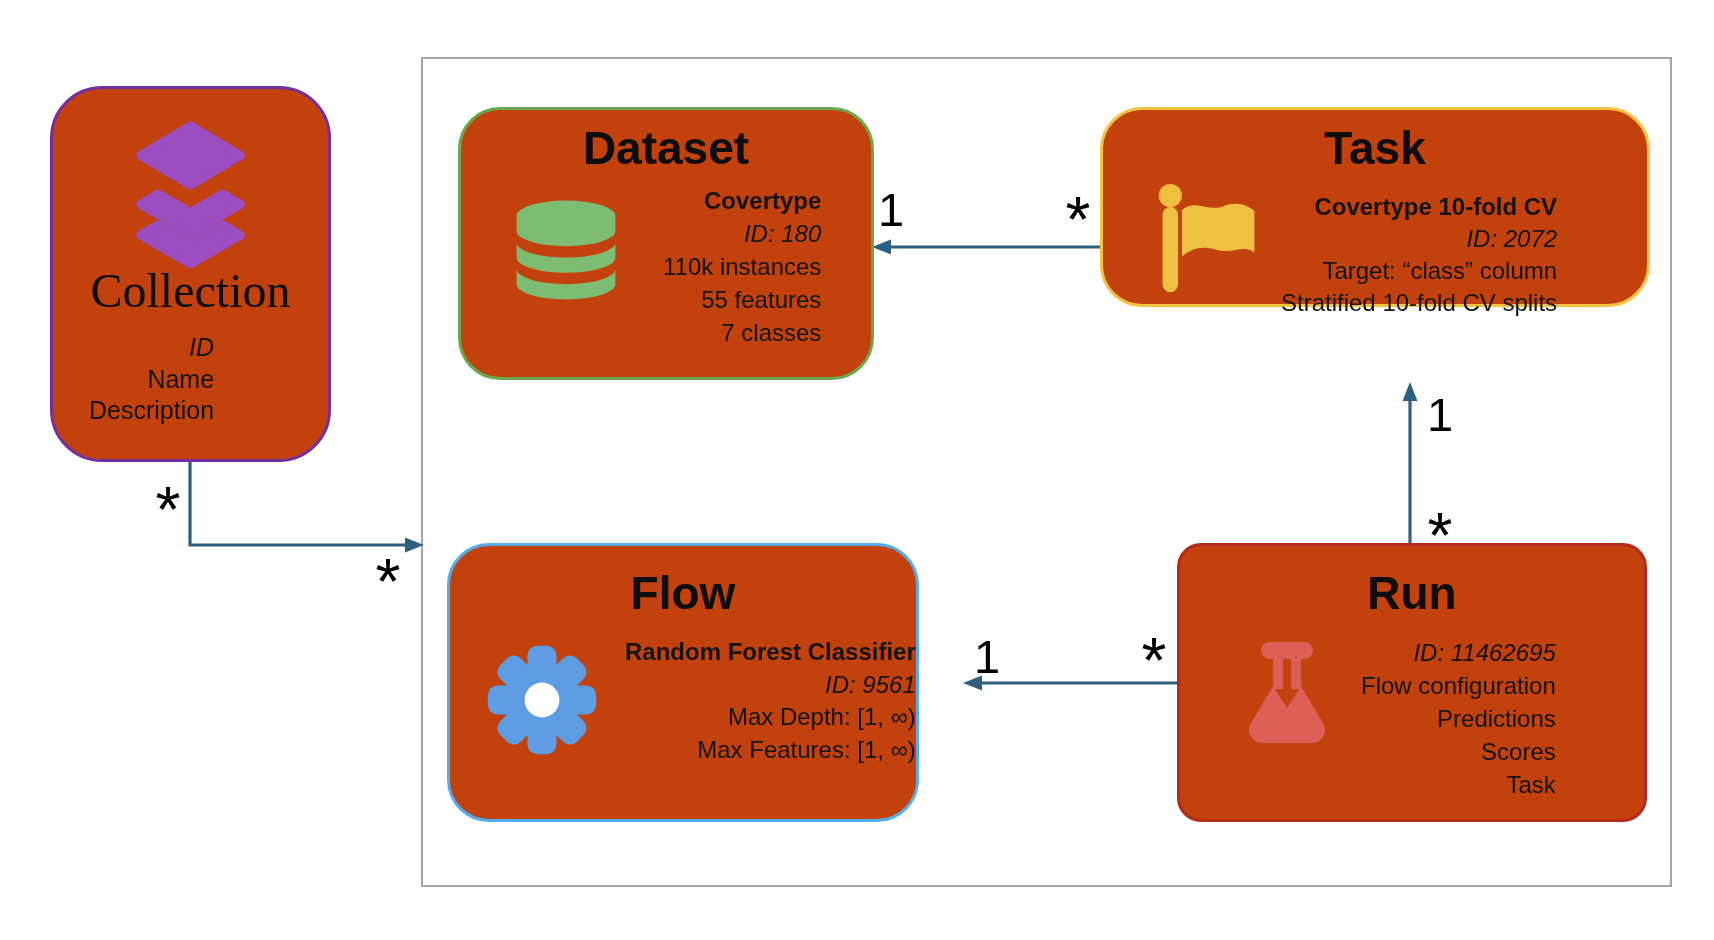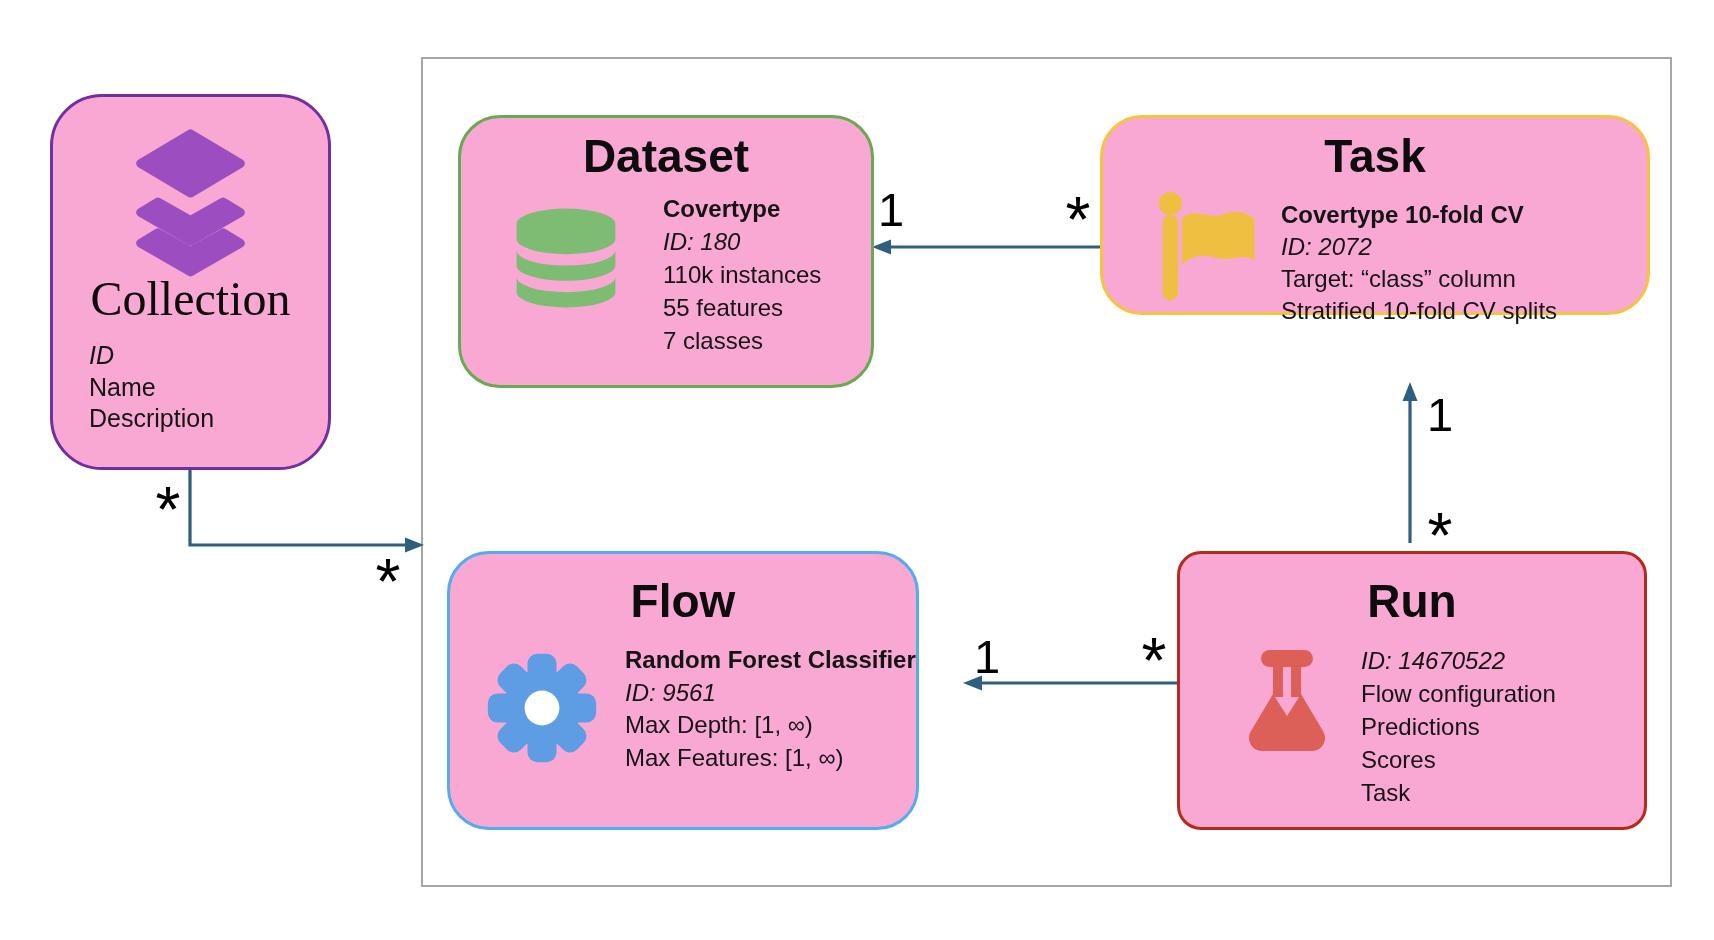--- a/index.html
+++ b/index.html
@@ -6,21 +6,21 @@
   #canvas{position:relative;width:1714px;height:940px;background:#ffffff;overflow:hidden;
           font-family:"Liberation Sans", sans-serif;color:#141414;}
 
   .frame{position:absolute;left:421px;top:57px;width:1251px;height:830px;
          border:2.5px solid var(--frame-border);box-sizing:border-box;background:transparent;z-index:0;}
 
   #edges{position:absolute;left:0;top:0;width:1714px;height:940px;z-index:1;pointer-events:none;}
   .edge-line{stroke:var(--arrow);stroke-width:3.2;fill:none;}
   .edge-head{fill:var(--arrow);stroke:none;}
 
-  .node{position:absolute;background:#f9a8d4;box-sizing:border-box;z-index:2;margin-top:8px;}
+  .node{position:absolute;background:#c2410c;box-sizing:border-box;z-index:2;}
   .collection{left:50px;top:86px;width:281px;height:376px;border:3.5px solid var(--collection-border);border-radius:52px;}
   .dataset{left:458px;top:107px;width:416px;height:273px;border:3.5px solid var(--dataset-border);border-radius:42px;}
   .task{left:1100px;top:107px;width:550px;height:200px;border:3.5px solid var(--task-border);border-radius:42px;}
   .flow{left:447px;top:543px;width:472px;height:279px;border:3.5px solid var(--flow-border);border-radius:42px;}
   .run{left:1177px;top:543px;width:470px;height:279px;border:3.5px solid var(--run-border);border-radius:24px;}
 
   .node-title{position:absolute;left:0;right:0;text-align:center;font-weight:bold;font-size:46px;
               line-height:1;color:#0d0d0d;white-space:nowrap;}
   .dataset .node-title,.task .node-title{top:15px;}
   .flow .node-title,.run .node-title{top:24px;}
@@ -28,21 +28,21 @@
                     font-size:48px;line-height:1;color:#0d0d0d;white-space:nowrap;font-family:Liberation Serif, serif;}
 
   .icon{position:absolute;display:block;}
   .icon svg{width:100%;height:100%;display:block;overflow:visible;}
   .collection .icon{left:65px;top:27px;width:145px;height:150px;color:var(--collection-icon);}
   .dataset .icon{left:48px;top:80px;width:114px;height:120px;color:var(--dataset-icon);}
   .task .icon{left:47px;top:70px;width:116px;height:118px;color:var(--task-icon);}
   .flow .icon{left:34px;top:91px;width:116px;height:126px;color:var(--flow-icon);}
   .run .icon{left:57px;top:94px;width:100px;height:120px;color:var(--run-icon);}
 
-  .node-lines{position:absolute;font-size:24px;line-height:33px;white-space:nowrap;}
+  .node-lines{position:absolute;font-size:24px;line-height:33px;white-space:nowrap;text-align:right;}
   .dataset .node-lines{left:202px;top:74px;}
   .task .node-lines{left:178px;top:81px;line-height:32px;}
   .flow .node-lines{left:175px;top:90px;line-height:32.5px;}
   .run .node-lines{left:181px;top:90px;}
   .collection .node-lines{left:36px;top:243px;line-height:31.5px;font-size:25px;}
   .b{font-weight:bold;}
   .i{font-style:italic;}
 
   .edge-label{position:absolute;z-index:3;color:#000;white-space:nowrap;}
   .one{font-size:47px;line-height:47px;font-weight:400;}
@@ -159,21 +159,21 @@
       <svg viewBox="0 0 100 120">
         <g fill="currentColor">
           <rect x="24" y="2" width="52" height="17" rx="8.5"></rect>
           <rect x="36" y="15" width="10" height="34"></rect>
           <rect x="54" y="15" width="10" height="34"></rect>
           <path d="M36 46 L50 68 64 46 86 83 a13 13 0 0 1 -11 20 H25 a13 13 0 0 1 -11 -20 z"></path>
         </g>
       </svg>
     </span>
     <div class="node-lines">
-      <div class="i">ID: 14670522</div>
+      <div class="i">ID: 11462695</div>
       <div>Flow configuration</div>
       <div>Predictions</div>
       <div>Scores</div>
       <div>Task</div>
     </div>
   </div>
 
   <span class="edge-label one" style="left:878px;top:186px;">1</span>
   <span class="edge-label star" style="left:1046px;top:188px;">*</span>
   <span class="edge-label one" style="left:1427px;top:391px;">1</span>

